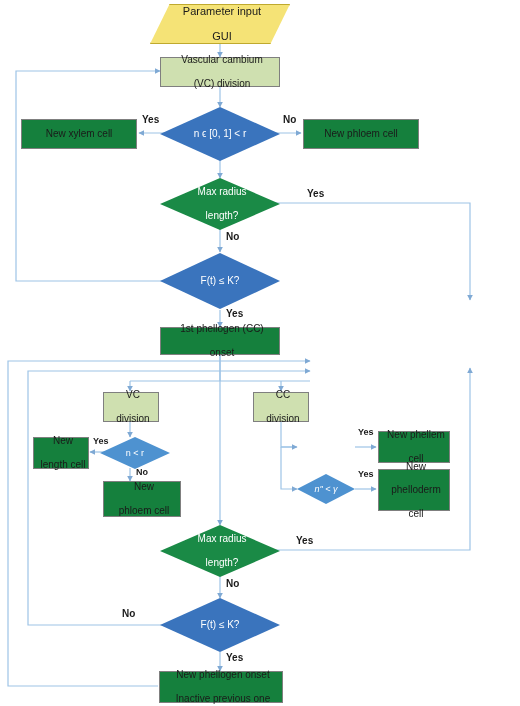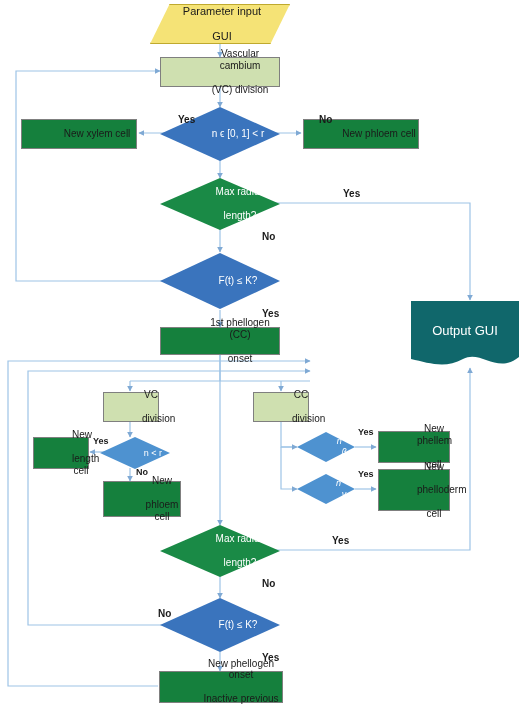--- a/index.html
+++ b/index.html
@@ -91,21 +91,21 @@
     margin-bottom: 10px;
   }
   .edge-label {
     position: absolute;
     color: #1a1a1a;
     z-index: 4;
     white-space: nowrap;
     font-weight: bold;
   }
   .f9 { font-size: 9px; }
-  .f10 { font-size: 10px; padding-left: 36px; }
+  .f10 { font-size: 10px; }
   .f11 { font-size: 11px; }
   .f13 { font-size: 13px; }
   .ital { font-style: italic; }
 </style>
 </head>
 <body>
 
 <div id="flowchart-root">
 
   <svg id="wires" viewBox="0 0 520 706" width="520" height="706" xmlns="http://www.w3.org/2000/svg">
@@ -197,26 +197,20 @@
 
   <div class="node diamond d-blue f10" style="left:160px; top:253px; width:120px; height:56px;">
     <div class="dshape"></div>
     <span class="dlabel">F(t) ≤ K?</span>
   </div>
 
   <div class="node box box-pink f10" style="left:160px; top:327px; width:120px; height:28px;">
     <span><span>1st phellogen (CC)</span><br><span>onset</span></span>
   </div>
 
-  <div class="node document f13" style="left:411px; top:301px; width:108px; height:70px;">
-    <svg class="docshape" viewBox="0 0 108 70" preserveAspectRatio="none">
-      <path d="M0,0 L108,0 L108,56 C86,74 70,48 52,58 C34,68 18,62 0,58 Z" fill="#10676b"></path>
-    </svg>
-    <span class="doclabel">Output GUI</span>
-  </div>
 
   <div class="node box box-green f10" style="left:103px; top:392px; width:56px; height:30px;">
     <span><span>VC</span><br><span>division</span></span>
   </div>
 
   <div class="node box box-green f10" style="left:253px; top:392px; width:56px; height:30px;">
     <span><span>CC</span><br><span>division</span></span>
   </div>
 
   <div class="node diamond d-blue2 f10" style="left:100px; top:437px; width:70px; height:32px;">
@@ -225,24 +219,20 @@
   </div>
 
   <div class="node box box-pink f10" style="left:33px; top:437px; width:56px; height:32px;">
     <span><span>New</span><br><span>length cell</span></span>
   </div>
 
   <div class="node box box-pink f10" style="left:103px; top:481px; width:78px; height:36px;">
     <span><span>New</span><br><span>phloem cell</span></span>
   </div>
 
-  <div class="node diamond d-blue2 f10" style="left:297px; top:432px; width:58px; height:30px;">
-    <div class="dshape"></div>
-    <span class="dlabel f9 ital">n' &lt; β</span>
-  </div>
 
   <div class="node diamond d-blue2 f10" style="left:297px; top:474px; width:58px; height:30px;">
     <div class="dshape"></div>
     <span class="dlabel f9 ital">n'' &lt; γ</span>
   </div>
 
   <div class="node box box-pink f10" style="left:378px; top:431px; width:72px; height:32px;">
     <span><span>New phellem</span><br><span>cell</span></span>
   </div>
 

